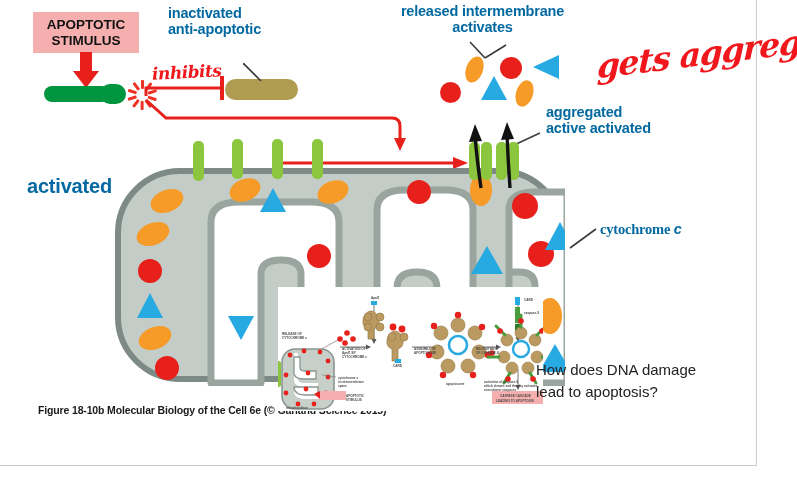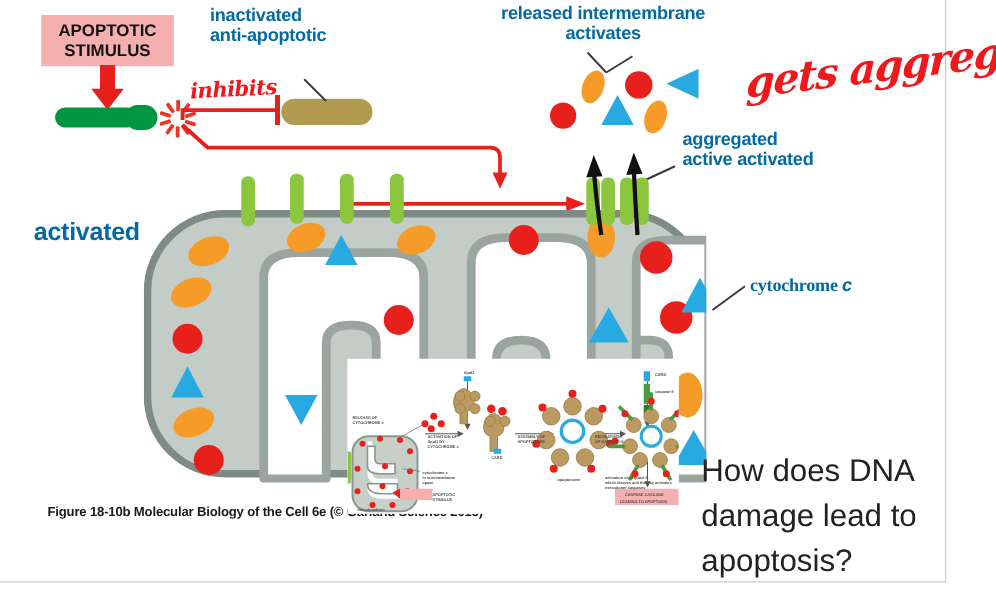--- a/index.html
+++ b/index.html
@@ -71,21 +71,21 @@
   
   #caption{position:absolute;left:38px;top:404px;font-size:10.5px;font-weight:bold;
            color:#1a1a1a;letter-spacing:-0.15px;}
 
   
   #inset{position:absolute;left:278px;top:287px;width:265px;height:124px;
          background:#ffffff;overflow:hidden;}
   #inset svg{display:block;}
 
   
-  #question{position:absolute;left:561px;top:359px;width:190px;font-size:25px;
+  #question{position:absolute;left:536px;top:359px;width:190px;font-size:15px;
             color:#222;line-height:1.44;font-weight:normal;}
 </style>
 </head>
 <body>
 
 <div id="slide">
 
   <div class="frame-right"></div>
   <div class="frame-bottom"></div>
 

